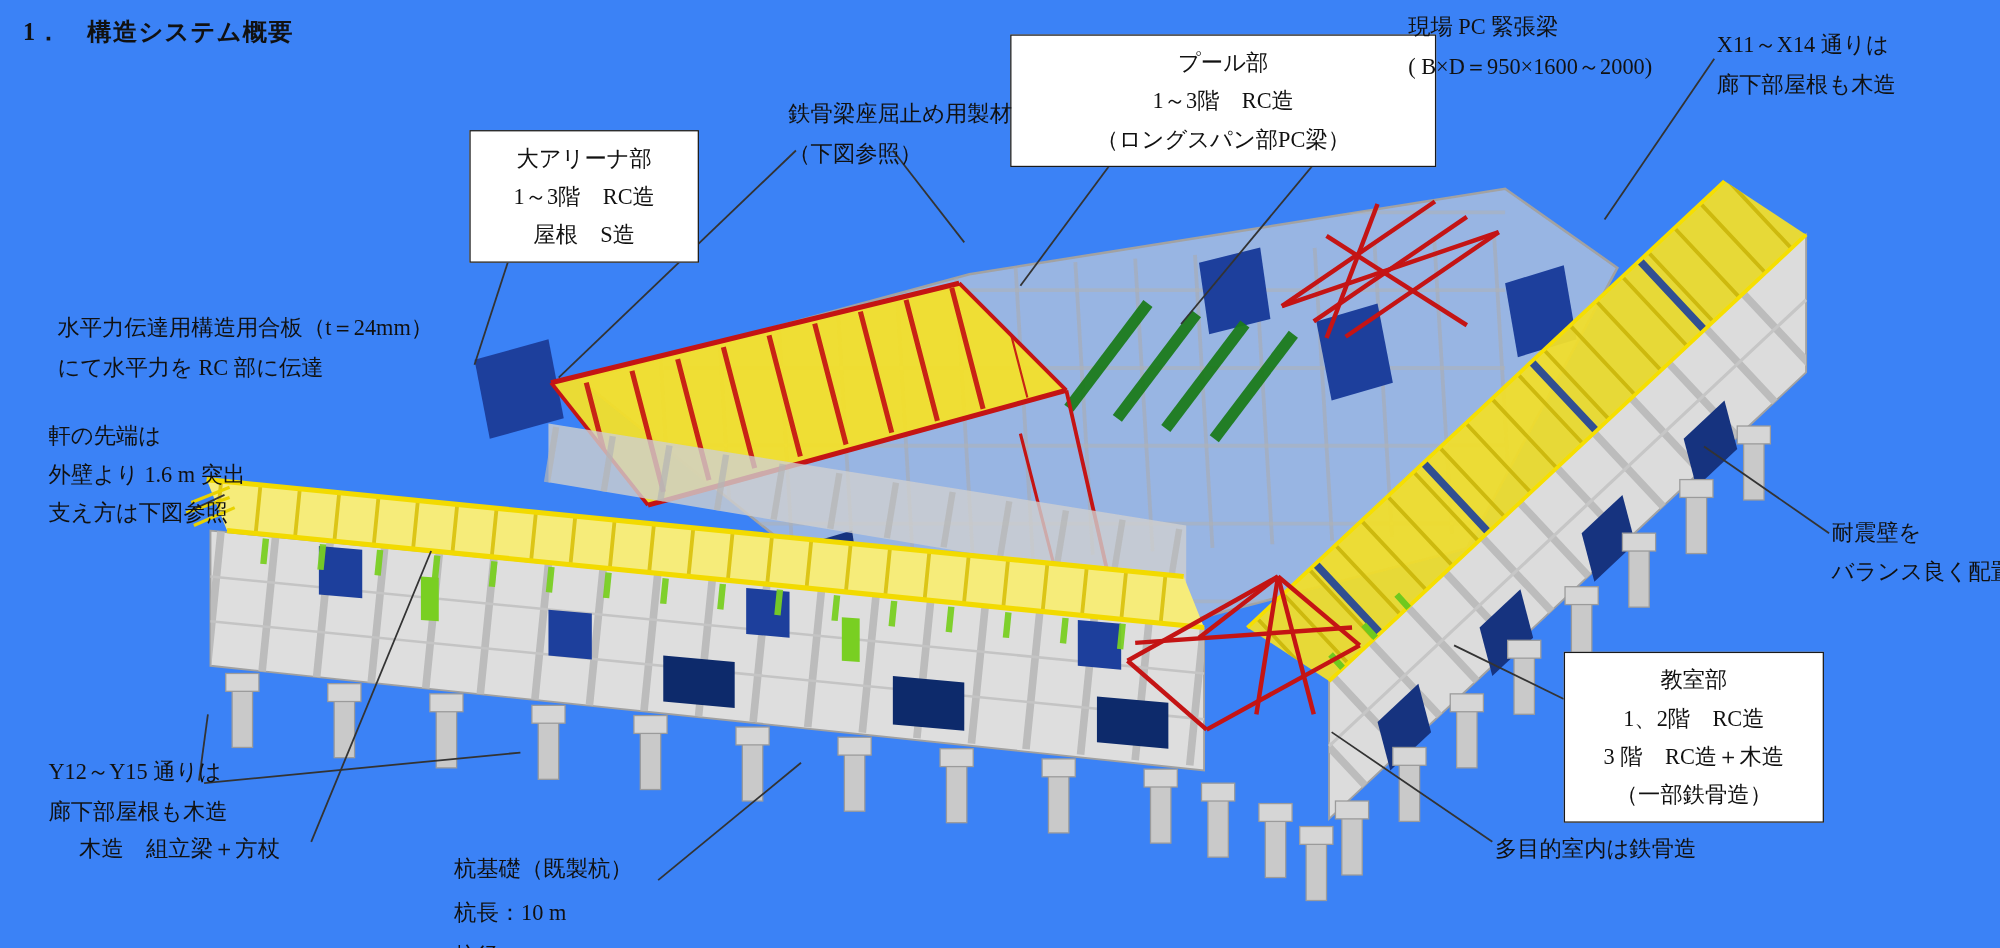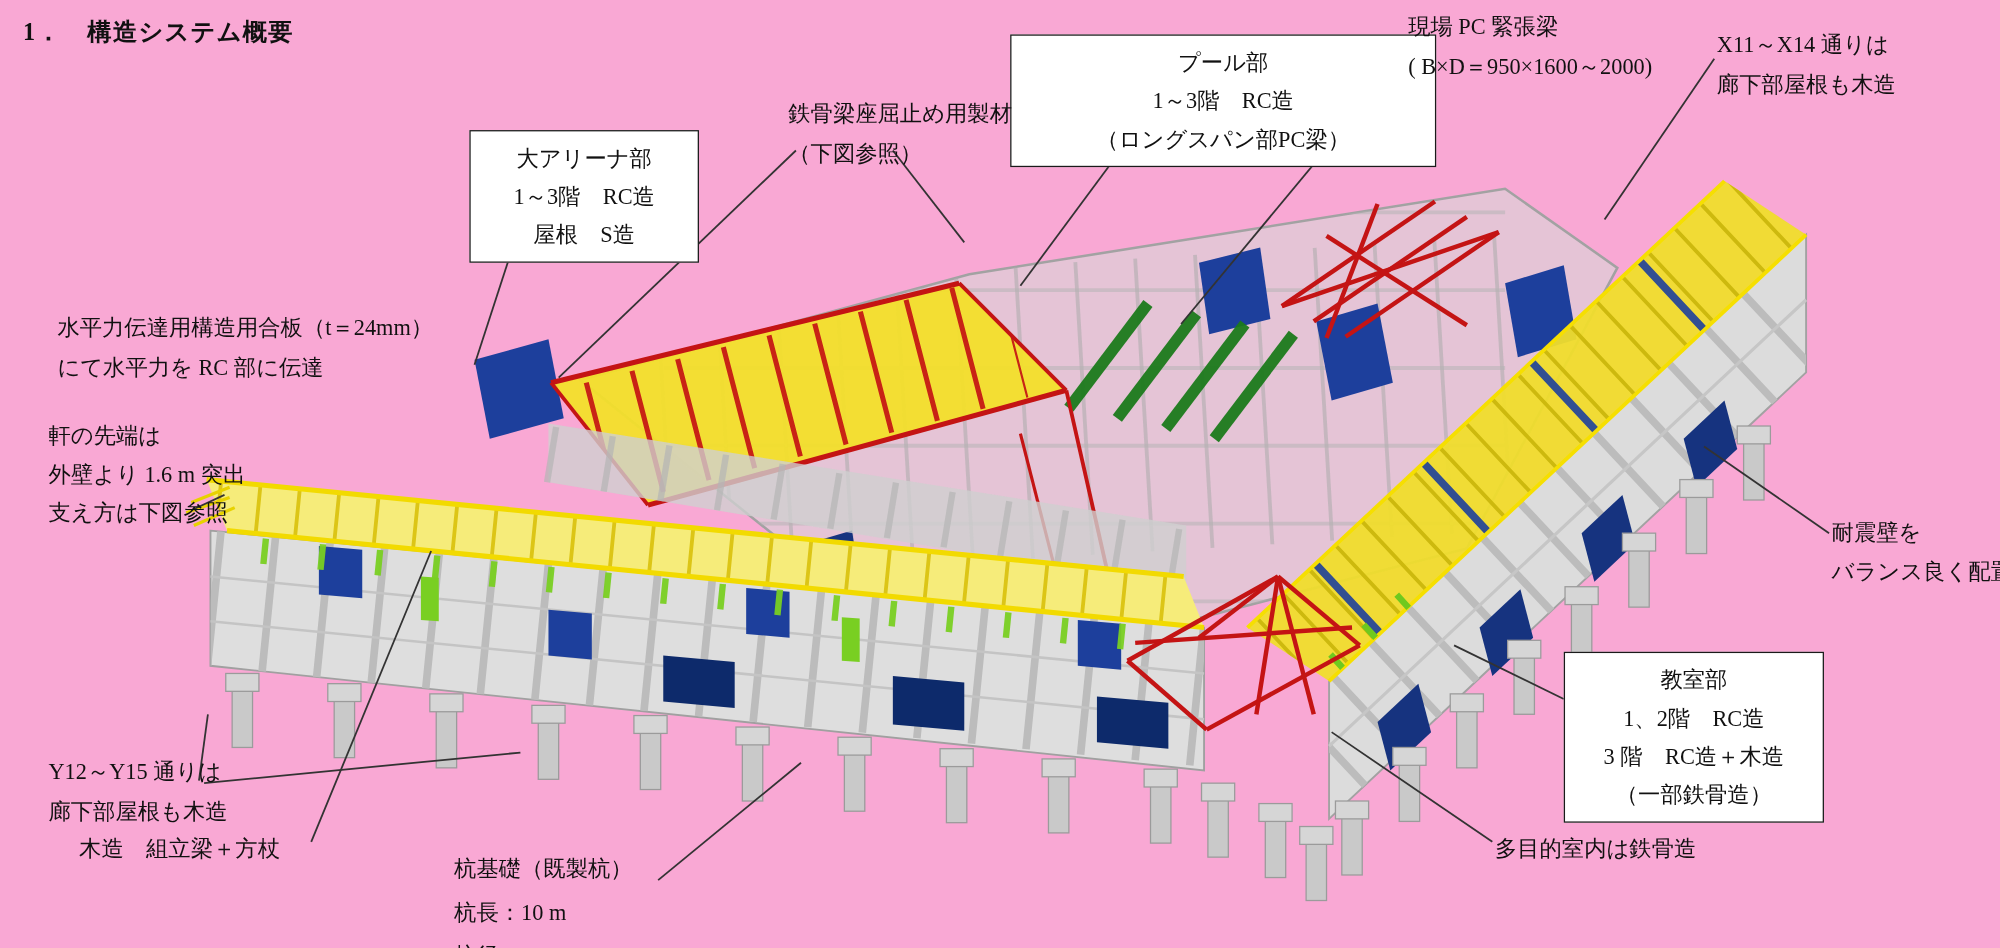--- a/index.html
+++ b/index.html
@@ -1,16 +1,16 @@
 <!DOCTYPE html>
 <html><head>
 <meta charset="utf-8">
 <style>
   html,body{margin:0;padding:0;background:#ffffff;}
-  #stage{position:relative;width:2000px;height:948px;background:#f9a8d4;overflow:hidden;}
+  #stage{position:relative;width:2000px;height:948px;background:#3b82f6;overflow:hidden;}
   #scale{position:absolute;left:0;top:0;width:1568px;height:743px;
          transform:scale(1.2755);transform-origin:0 0;
          font-family:"Liberation Serif","DejaVu Serif",serif;color:#111;}
   svg.model{position:absolute;left:0;top:0;}
   .lbl{position:absolute;font-size:17.5px;line-height:1.75;white-space:nowrap;color:#111;}
   .lbl .ln{display:block;}
   .title{font-size:19px;font-weight:bold;letter-spacing:1px;}
   .callout-box{position:absolute;border:1.6px solid #1a1a1a;background:#ffffff;
                text-align:center;padding:6px 14px;font-size:17.5px;line-height:1.72;white-space:nowrap;}
   .callout-box .ln{display:block;}

